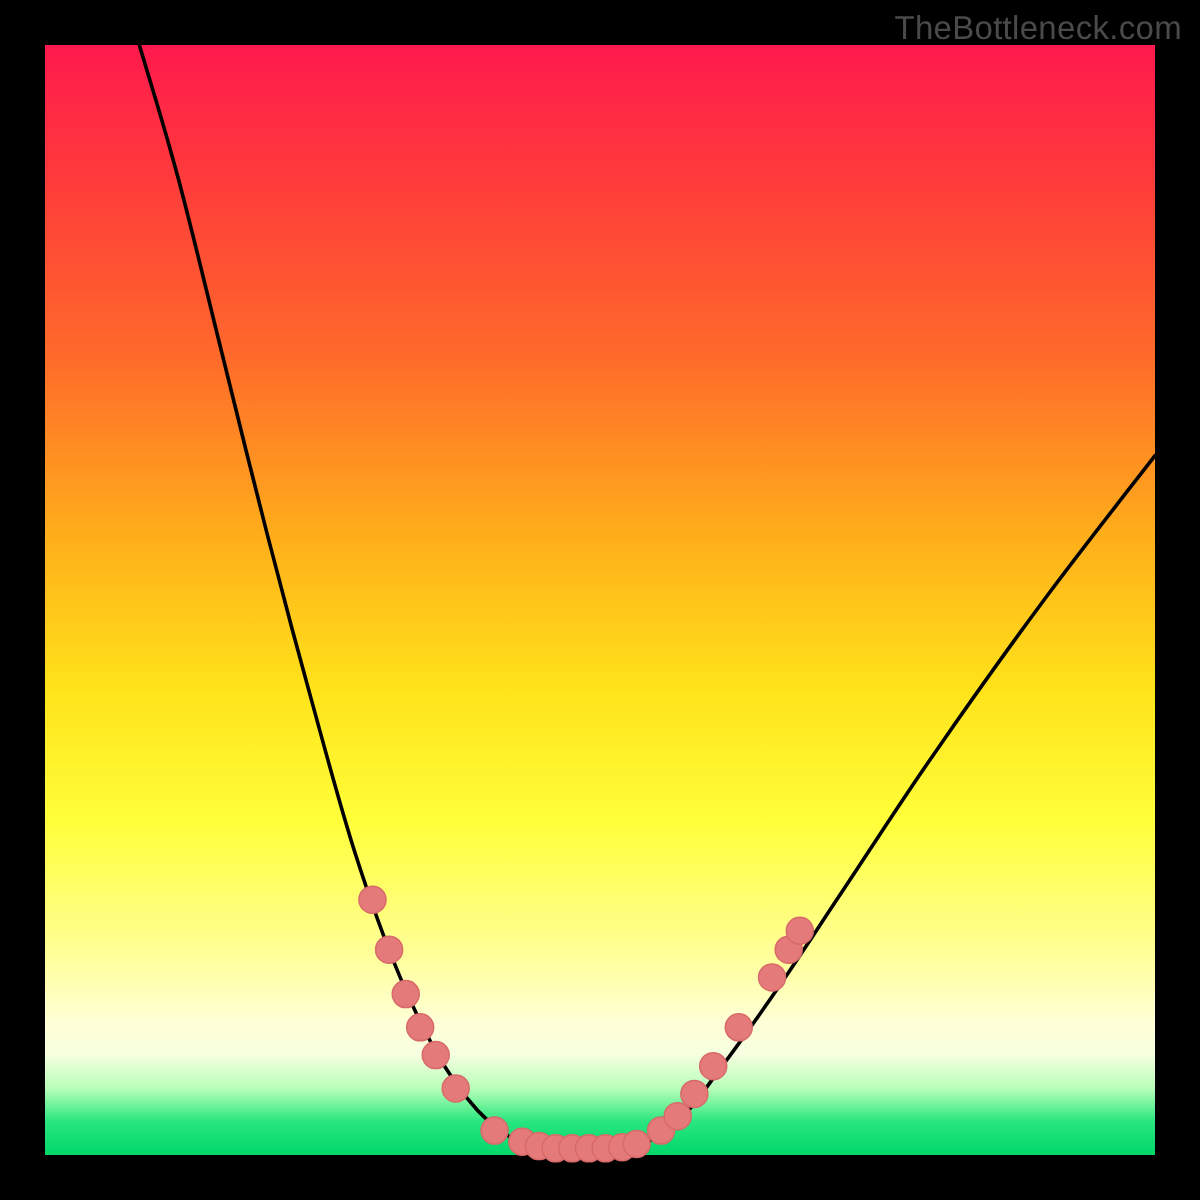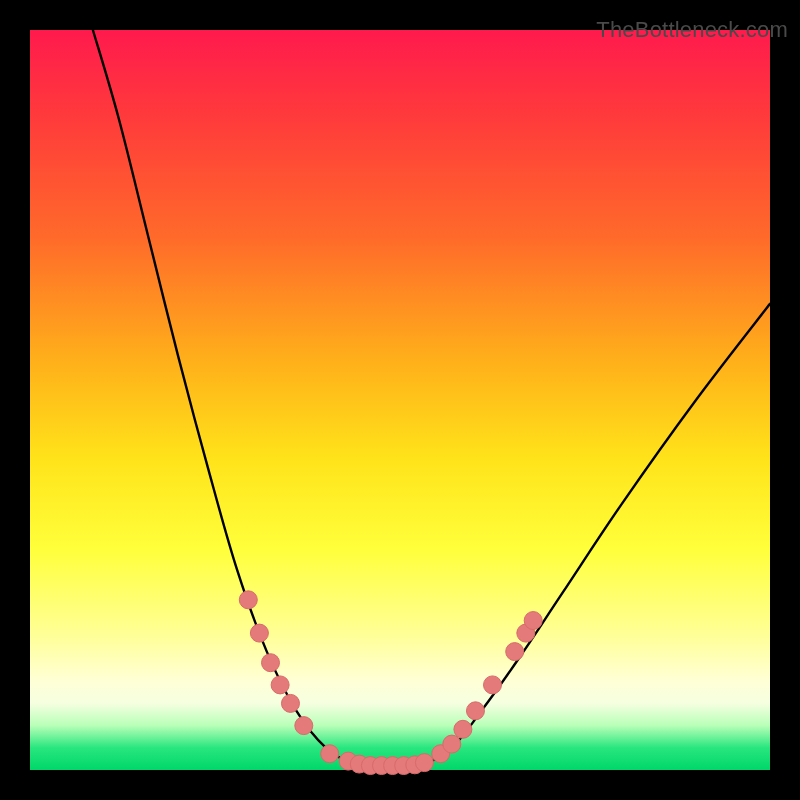--- a/index.html
+++ b/index.html
@@ -40,21 +40,20 @@
   }
   .watermark {
     position: absolute;
     top: 6px;
     right: 12px;
     color: #4a4a4a;
     font-size: 22px;
     font-weight: 500;
     letter-spacing: 0.2px;
     user-select: none;
-    margin-top: 11px;
   }
   svg.curve {
     position: absolute;
     left: 0;
     top: 0;
     width: 740px;
     height: 740px;
     overflow: visible;
   }
 </style>

